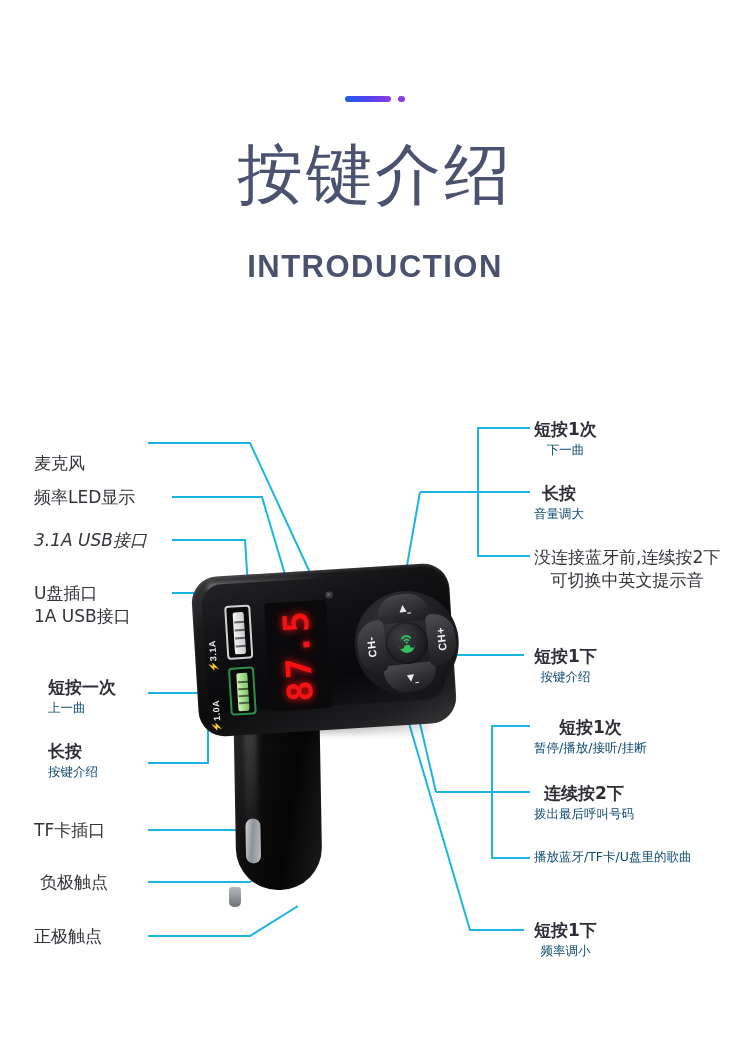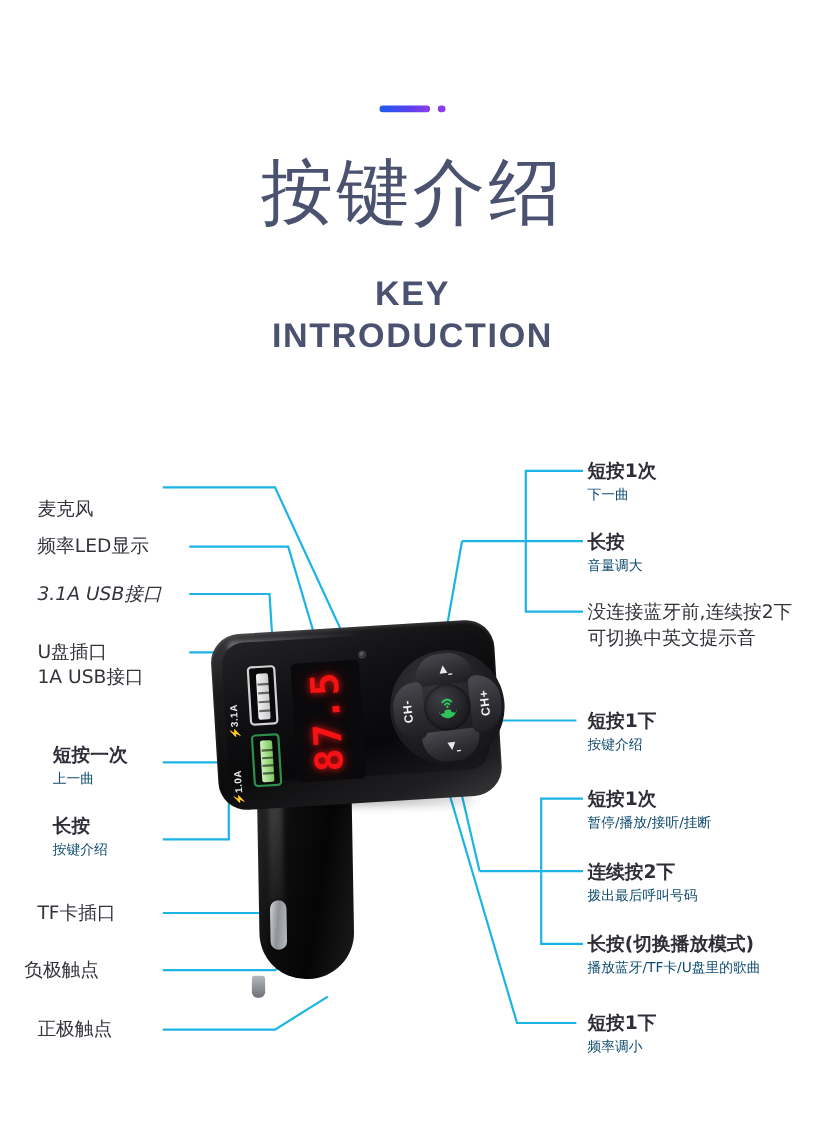--- a/index.html
+++ b/index.html
@@ -46,21 +46,21 @@
     font-size: 17px; line-height: 23px; color: #33333B;
     font-family: "DejaVu Sans", "Liberation Sans", sans-serif;
     white-space: nowrap;
   }
   .lbl .t1.bold { font-weight: bold; color: #2E2E38; }
   .lbl .t2 {
     font-size: 12.5px; line-height: 18px; color: #0c4a6e;
     font-family: "DejaVu Sans", "Liberation Sans", sans-serif;
     white-space: nowrap;
   }
-  .lbl.right { text-align: left; }
+  .lbl.right { text-align: center; }
   .lbl.left { text-align: left; }
   svg.lines {
     position: absolute; left: 0; top: 0;
     width: 750px; height: 1043px;
     pointer-events: none;
   }
   svg.lines line, svg.lines polyline, svg.lines path {
     stroke: #1CB4E4; stroke-width: 2; fill: none;
   }
 
@@ -238,21 +238,20 @@
 <div class="page">
 
   <div class="hdr-dash-wrap">
     <div class="hdr-dash"></div>
     <div class="hdr-dot"></div>
   </div>
 
   <div class="hdr-title">按键介绍</div>
 
   <div class="hdr-sub">
-    <div>KEY</div>
     <div>INTRODUCTION</div>
   </div>
 
   <svg class="lines" viewBox="0 0 750 1043">
 
     <polyline points="148,443 250,443 318,590"></polyline>
 
     <polyline points="172,497 262,497 300,625"></polyline>
 
     <polyline points="172,540 245,540 250,618"></polyline>
@@ -309,21 +308,21 @@
 
   <div class="lbl left" style="left:48px; top:740px;">
     <div class="t1 bold">长按</div>
     <div class="t2">按键介绍</div>
   </div>
 
   <div class="lbl left" style="left:34px; top:819px;">
     <div class="t1">TF卡插口</div>
   </div>
 
-  <div class="lbl left" style="left:22px; top:871px;">
+  <div class="lbl left" style="left:40px; top:871px;">
     <div class="t1">负极触点</div>
   </div>
 
   <div class="lbl left" style="left:34px; top:925px;">
     <div class="t1">正极触点</div>
   </div>
 
   <div class="lbl right" style="left:534px; top:418px;">
     <div class="t1 bold">短按1次</div>
     <div class="t2">下一曲</div>
@@ -348,21 +347,20 @@
     <div class="t1 bold">短按1次</div>
     <div class="t2">暂停/播放/接听/挂断</div>
   </div>
 
   <div class="lbl right" style="left:534px; top:782px;">
     <div class="t1 bold">连续按2下</div>
     <div class="t2">拨出最后呼叫号码</div>
   </div>
 
   <div class="lbl right" style="left:534px; top:848px;">
-    <div class="t1 bold">长按(切换播放模式)</div>
     <div class="t2">播放蓝牙/TF卡/U盘里的歌曲</div>
   </div>
 
   <div class="lbl right" style="left:534px; top:919px;">
     <div class="t1 bold">短按1下</div>
     <div class="t2">频率调小</div>
   </div>
 
   <div class="device">
 

